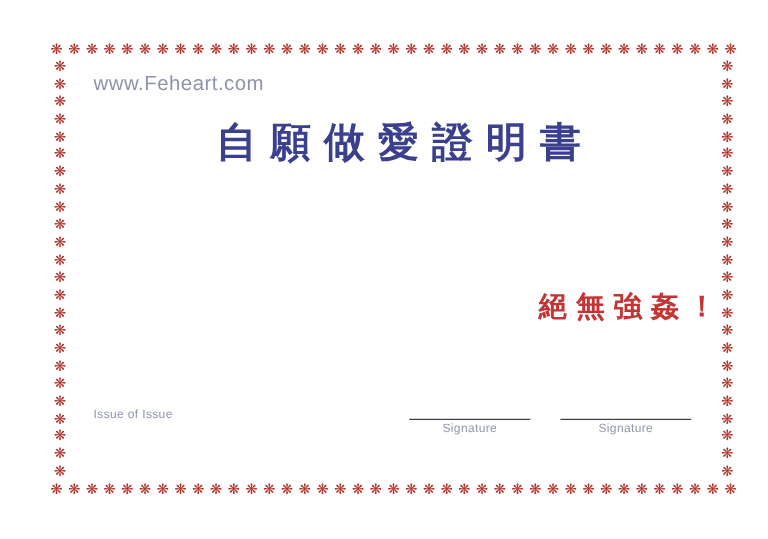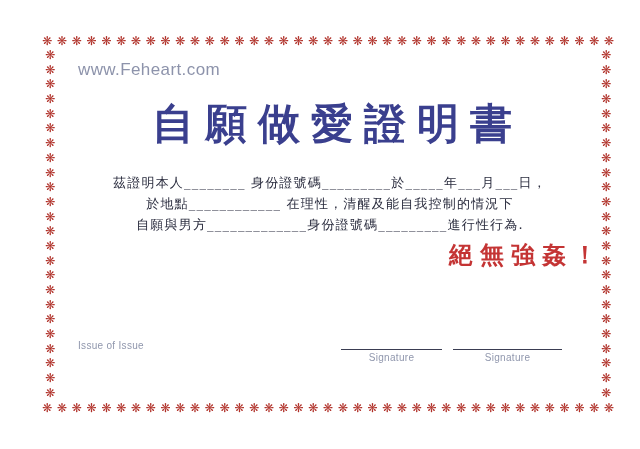--- a/index.html
+++ b/index.html
@@ -61,21 +61,21 @@
 
   
   .title {
     position: absolute;
     left: 71px;
     right: 36px;
     top: 96px;
     margin: 0;
     text-align: center;
     font-family: "DejaVu Serif", "Liberation Serif", serif;
-    font-size: 42px;
+    font-size: 34px;
     font-weight: 600;
     letter-spacing: 11px;
     color: #3a3f8e;
   }
 
   
   .body-text {
     position: absolute;
     left: 56px;
     right: 36px;
@@ -110,21 +110,21 @@
     top: 340px;
     font-size: 10px;
     letter-spacing: 0.3px;
     color: #9097ad;
   }
   .sig-area {
     position: absolute;
     left: 341px;
     top: 349px;
     display: flex;
-    gap: 11px;
+    gap: 25px;
   }
   .sig-block { text-align: center; }
   .sig-block.first  { width: 101px; }
   .sig-block.second { width: 109px; }
   .sig-line {
     border-top: 1.4px solid #3a3d52;
     height: 0;
   }
   .sig-label {
     margin-top: 2px;
@@ -270,25 +270,20 @@
       <span>❋</span>
       <span>❋</span>
       <span>❋</span>
       <span>❋</span>
     </div>
 
   <div class="watermark">www.Feheart.com</div>
 
   <h1 class="title">自願做愛證明書</h1>
 
-  <div class="body-text">
-    <p>茲證明本人________ 身份證號碼_________於_____年___月___日，</p>
-    <p>於地點____________ 在理性，清醒及能自我控制的情況下</p>
-    <p>自願與男方_____________身份證號碼_________進行性行為.</p>
-  </div>
 
   <div class="slogan">絕無強姦！</div>
 
   <div class="date-label">Issue of Issue</div>
 
   <div class="sig-area">
     <div class="sig-block first">
       <div class="sig-line"></div>
       <div class="sig-label">Signature</div>
     </div>

